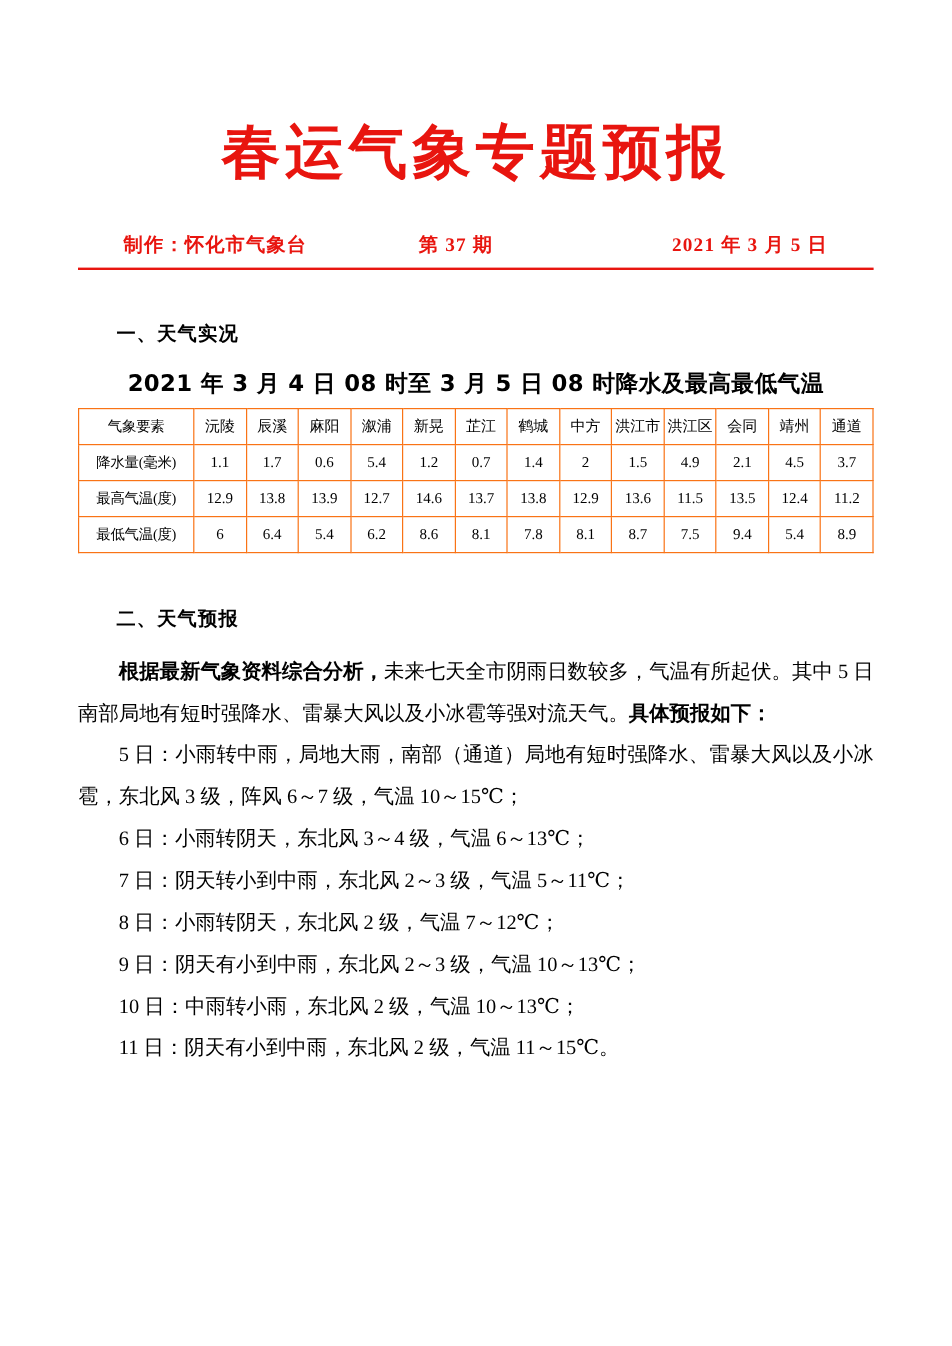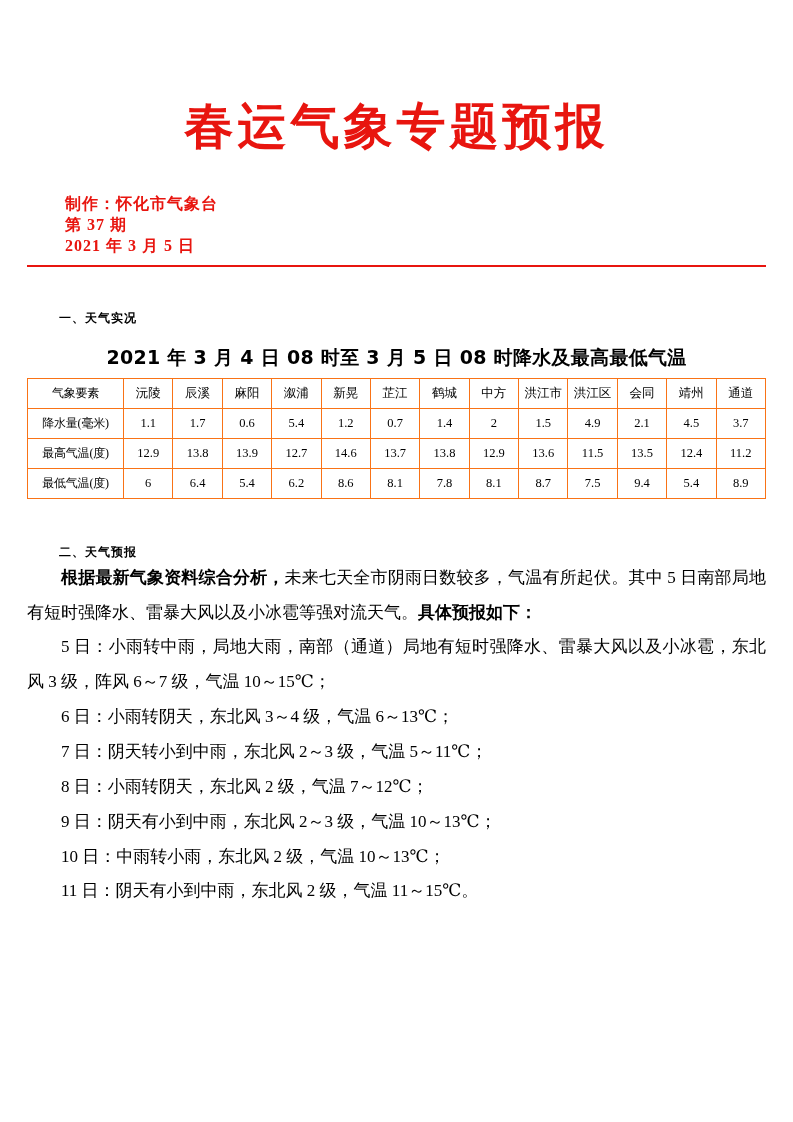--- a/index.html
+++ b/index.html
@@ -13,21 +13,21 @@
     font-family: "Liberation Serif", "DejaVu Serif", serif;
     color: #000000;
     position: relative;
     overflow: hidden;
   }
   .page {
     position: relative;
     width: 793px;
     height: 880px;
     box-sizing: border-box;
-    padding: 0 27px;
+    padding: 0 65px;
   }
   .doc-title {
     margin: 0;
     padding-top: 97px;
     text-align: center;
     color: #e8150f;
     font-family: "DejaVu Serif", "Liberation Serif", serif;
     font-size: 49px;
     font-weight: bold;
     letter-spacing: 4px;
@@ -35,40 +35,39 @@
   }
   .meta-row {
     margin-top: 38px;
     display: flex;
     align-items: baseline;
     color: #e8150f;
     font-weight: bold;
     font-size: 16px;
     padding: 0 38px 8px 38px;
     border-bottom: 2px solid #e8150f;
-    flex-direction: column;
   }
   .meta-maker {
     flex: 0 0 auto;
     letter-spacing: 1px;
   }
   .meta-issue {
     flex: 1 1 auto;
     text-align: center;
     padding-right: 56px;
     letter-spacing: 1px;
   }
   .meta-date {
     flex: 0 0 auto;
     letter-spacing: 1px;
   }
   .section-heading {
     margin: 43px 0 0 0;
     padding-left: 32px;
-    font-size: 12px;
+    font-size: 16px;
     font-weight: bold;
     font-family: "DejaVu Sans", "Liberation Sans", sans-serif;
     letter-spacing: 1px;
   }
   .table-caption {
     margin: 18px 0 7px 0;
     text-align: center;
     font-size: 19px;
     font-weight: bold;
     font-family: "DejaVu Sans", "Liberation Sans", sans-serif;
@@ -88,21 +87,21 @@
     font-family: "Liberation Serif", "DejaVu Serif", serif;
   }
   table.wx td.rowhead {
     font-size: 12px;
     letter-spacing: -0.2px;
   }
   table.wx col.first {
     width: 96px;
   }
   .forecast-body {
-    margin-top: 0;
+    margin-top: 16px;
     font-size: 17px;
     line-height: 2.05;
     text-align: justify;
   }
   .forecast-body p {
     margin: 0;
     text-indent: 2em;
   }
   .forecast-body b {
     font-weight: bold;

